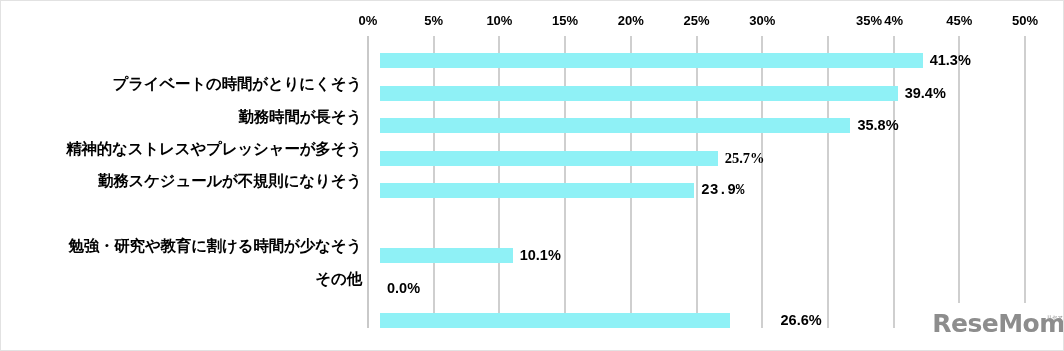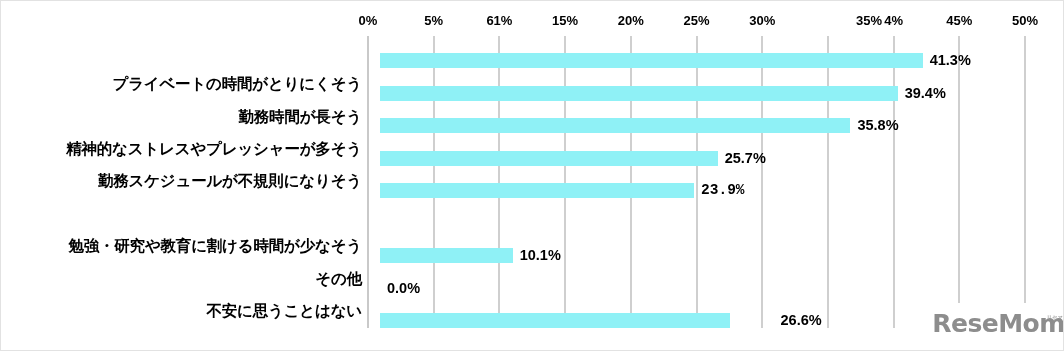--- a/index.html
+++ b/index.html
@@ -141,21 +141,21 @@
   }
 </style>
 </head>
 <body>
 
 <div id="chart-root">
 
   <div id="x-axis-labels">
       <div class="x-tick-label" style="left: 367px;">0%</div>
       <div class="x-tick-label" style="left: 432.7px;">5%</div>
-      <div class="x-tick-label" style="left: 498.4px;">61%</div>
+      <div class="x-tick-label" style="left: 498.4px;">10%</div>
       <div class="x-tick-label" style="left: 564.1px;">15%</div>
       <div class="x-tick-label" style="left: 629.8px;">20%</div>
       <div class="x-tick-label" style="left: 695.5px;">25%</div>
       <div class="x-tick-label" style="left: 761.2px;">30%</div>
       <div class="x-tick-label" style="left: 868px;">35%</div>
       <div class="x-tick-label" style="left: 892.6px;">4%</div>
       <div class="x-tick-label" style="left: 958.3px;">45%</div>
       <div class="x-tick-label" style="left: 1024px;">50%</div>
     </div>
 
@@ -189,21 +189,21 @@
       </div>
       <div class="chart-row" style="top: 64.8889px; height: 32.4444px;">
         <div class="row-label">勤務時間が長そう</div>
         <div class="bar-wrap" style="height: 32.4444px;">
           <div class="bar" style="width: 470.412px; background: rgb(143, 241, 246);"></div>
           <div class="bar-value">35.8%</div>
         </div>
       </div>
       <div class="chart-row" style="top: 97.3333px; height: 32.4444px;">
         <div class="row-label">精神的なストレスやプレッシャーが多そう</div>
-        <div class="bar-wrap" style="height: 32.4444px;">
+        <div class="bar-wrap" style="height: 32.4444px; font-family: Liberation Serif, serif;">
           <div class="bar" style="width: 337.698px; background: rgb(143, 241, 246);"></div>
           <div class="bar-value">25.7%</div>
         </div>
       </div>
       <div class="chart-row" style="top: 129.778px; height: 32.4444px;">
         <div class="row-label">勤務スケジュールが不規則になりそう</div>
         <div class="bar-wrap" style="height: 32.4444px; font-family: Liberation Mono, monospace;">
           <div class="bar" style="width: 314.046px; background: rgb(143, 241, 246);"></div>
           <div class="bar-value">23.9%</div>
         </div>
@@ -216,21 +216,20 @@
         </div>
       </div>
       <div class="chart-row" style="top: 227.111px; height: 32.4444px;">
         <div class="row-label">その他</div>
         <div class="bar-wrap" style="height: 32.4444px;">
           <div class="bar" style="width: 0px; background: rgb(143, 241, 246);"></div>
           <div class="bar-value">0.0%</div>
         </div>
       </div>
       <div class="chart-row" style="top: 259.556px; height: 32.4444px;">
-        <div class="row-label">不安に思うことはない</div>
         <div class="bar-wrap" style="height: 32.4444px; gap: 44px;">
           <div class="bar" style="width: 349.524px; background: rgb(143, 241, 246);"></div>
           <div class="bar-value">26.6%</div>
         </div>
       </div>
     </div>
 
   <div id="watermark">
     <div id="logo-text">
       <span id="logo-ruby">リセマム</span>

